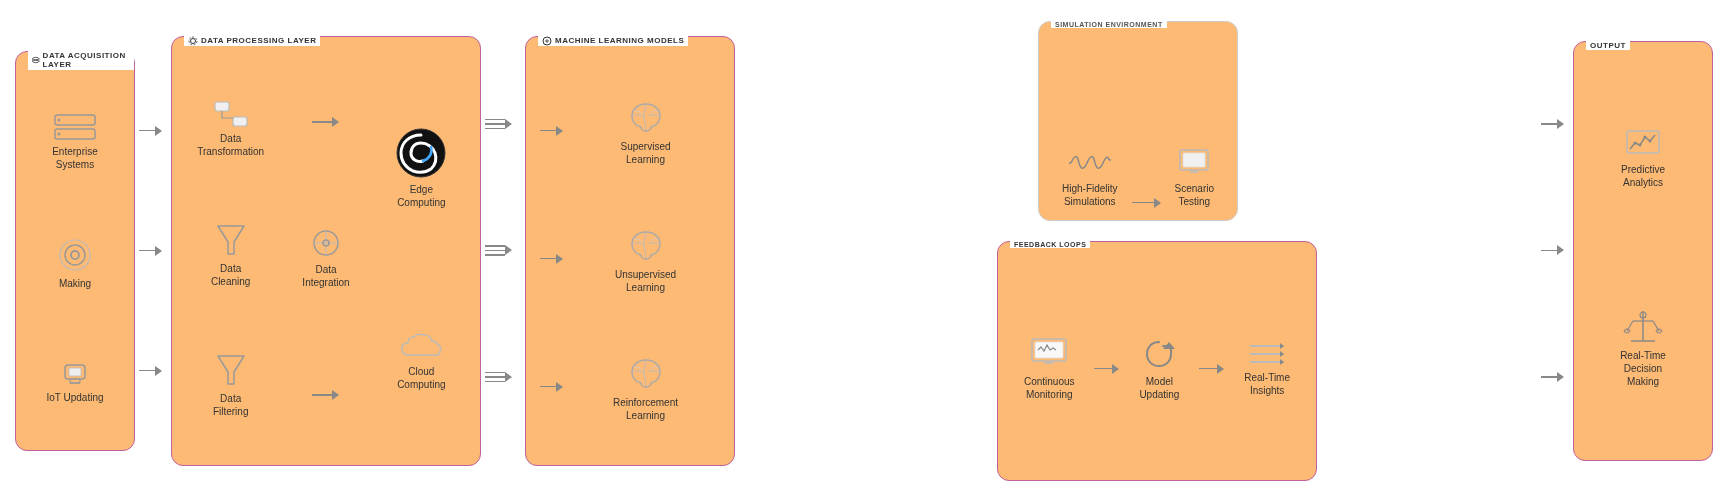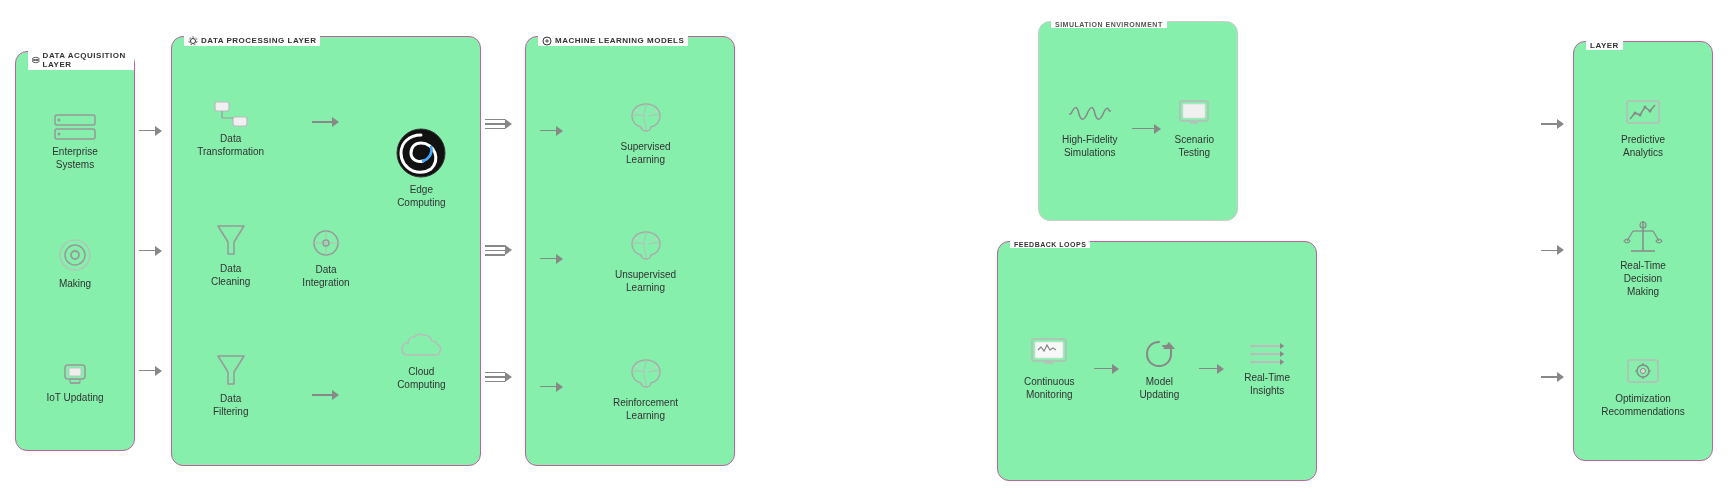--- a/index.html
+++ b/index.html
@@ -10,21 +10,21 @@
       height: 501px;
       overflow: hidden;
       position: relative;
     }
 
     
     .layer-box {
       border: 1.5px solid #c060a0;
       border-radius: 12px;
       position: relative;
-      background: #86efac;
+      background: #fdba74;
       flex-shrink: 0;
     }
     .layer-label {
       position: absolute;
       top: -1px;
       left: 12px;
       background: #fff;
       padding: 0 4px;
       font-size: 8px;
       font-weight: bold;
@@ -353,21 +353,21 @@
   </div>
 
   <div style="flex:1;min-width:20px;"></div>
 
   <div style="display:flex;flex-direction:column;align-items:center;gap:20px;flex-shrink:0;">
 
     <div class="layer-box sim-box" style="border-color:#ccc;">
       <div class="layer-label" style="color:#555;border-color:#ccc;">
         <span style="font-size:7px;letter-spacing:0.5px;">SIMULATION ENVIRONMENT</span>
       </div>
-      <div style="display:flex;align-items:center;justify-content:space-around;height:100%;">
+      <div style="display:flex;align-items:flex-end;justify-content:space-around;height:100%;">
 
         <div class="icon-wrapper">
           <svg width="42" height="30" viewBox="0 0 42 30">
             <path d="M2 15 C5 8 8 5 10 15 C12 22 15 22 18 15 C21 8 24 5 26 15 C28 22 31 22 34 15 C37 8 39 8 40 12" fill="none" stroke="#888" stroke-width="1.5"></path>
             <path d="M0 15 L2 15" stroke="#888" stroke-width="1.5"></path>
             <path d="M40 12 L42 12" stroke="#888" stroke-width="1.5" marker-end="url(#a2)"></path>
           </svg>
           <span class="icon-label">High-Fidelity<br>Simulations</span>
         </div>
 
@@ -452,21 +452,21 @@
       <div class="arrow-head"></div>
     </div>
     <div style="display:flex;align-items:center;">
       <div style="width:16px;height:1.5px;background:#888;"></div>
       <div class="arrow-head"></div>
     </div>
   </div>
 
   <div class="layer-box output-box" style="border-color:#c060a0;">
     <div class="layer-label">
-      <span>LAYER</span>
+      <span>OUTPUT</span>
     </div>
 
     <div class="icon-wrapper">
       <svg width="36" height="30" viewBox="0 0 36 30">
         <rect x="2" y="2" width="32" height="22" rx="2" fill="none" stroke="#bbb" stroke-width="1.5"></rect>
         <path d="M5 20 L10 14 L15 16 L20 8 L25 12 L30 6" fill="none" stroke="#888" stroke-width="1.5"></path>
         <circle cx="10" cy="14" r="1.5" fill="#888"></circle>
         <circle cx="15" cy="16" r="1.5" fill="#888"></circle>
         <circle cx="20" cy="8" r="1.5" fill="#888"></circle>
         <circle cx="25" cy="12" r="1.5" fill="#888"></circle>
@@ -481,28 +481,16 @@
         <line x1="10" y1="12" x2="30" y2="12" stroke="#888" stroke-width="1.2"></line>
         <line x1="10" y1="12" x2="4" y2="22" stroke="#888" stroke-width="1.2"></line>
         <line x1="30" y1="12" x2="36" y2="22" stroke="#888" stroke-width="1.2"></line>
         <path d="M1 22 Q4 18 7 22 Q4 26 1 22 Z" fill="none" stroke="#888" stroke-width="1.2"></path>
         <path d="M33 22 Q36 18 39 22 Q36 26 33 22 Z" fill="none" stroke="#888" stroke-width="1.2"></path>
         <circle cx="20" cy="6" r="3" fill="none" stroke="#888" stroke-width="1.2"></circle>
       </svg>
       <span class="icon-label">Real-Time<br>Decision<br>Making</span>
     </div>
 
-    <div class="icon-wrapper">
-      <svg width="34" height="30" viewBox="0 0 34 30">
-        <rect x="2" y="2" width="30" height="22" rx="2" fill="none" stroke="#bbb" stroke-width="1.5"></rect>
-        <circle cx="17" cy="13" r="6" fill="none" stroke="#888" stroke-width="1.5"></circle>
-        <line x1="17" y1="7" x2="17" y2="5" stroke="#888" stroke-width="1.2"></line>
-        <line x1="17" y1="19" x2="17" y2="21" stroke="#888" stroke-width="1.2"></line>
-        <line x1="11" y1="13" x2="9" y2="13" stroke="#888" stroke-width="1.2"></line>
-        <line x1="23" y1="13" x2="25" y2="13" stroke="#888" stroke-width="1.2"></line>
-        <circle cx="17" cy="13" r="2.5" fill="#ddd" stroke="#888" stroke-width="1"></circle>
-      </svg>
-      <span class="icon-label">Optimization<br>Recommendations</span>
-    </div>
 
   </div>
 
 </div>
 
 </body></html>

